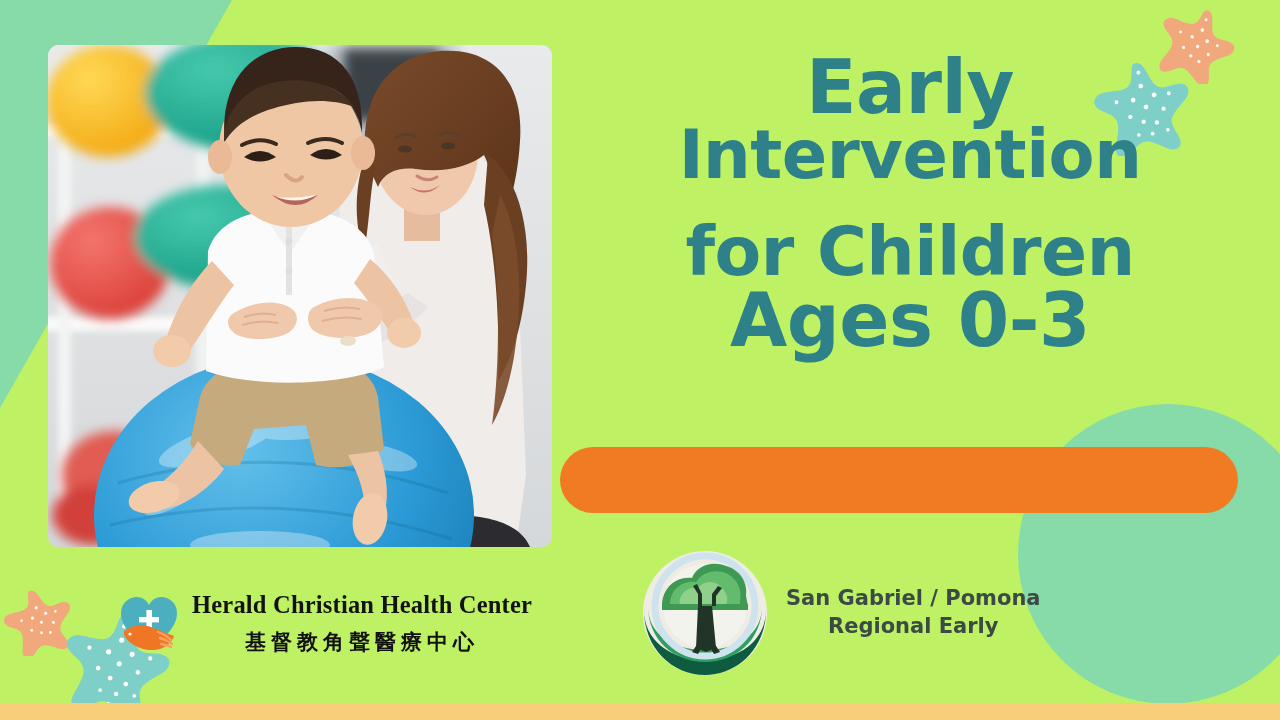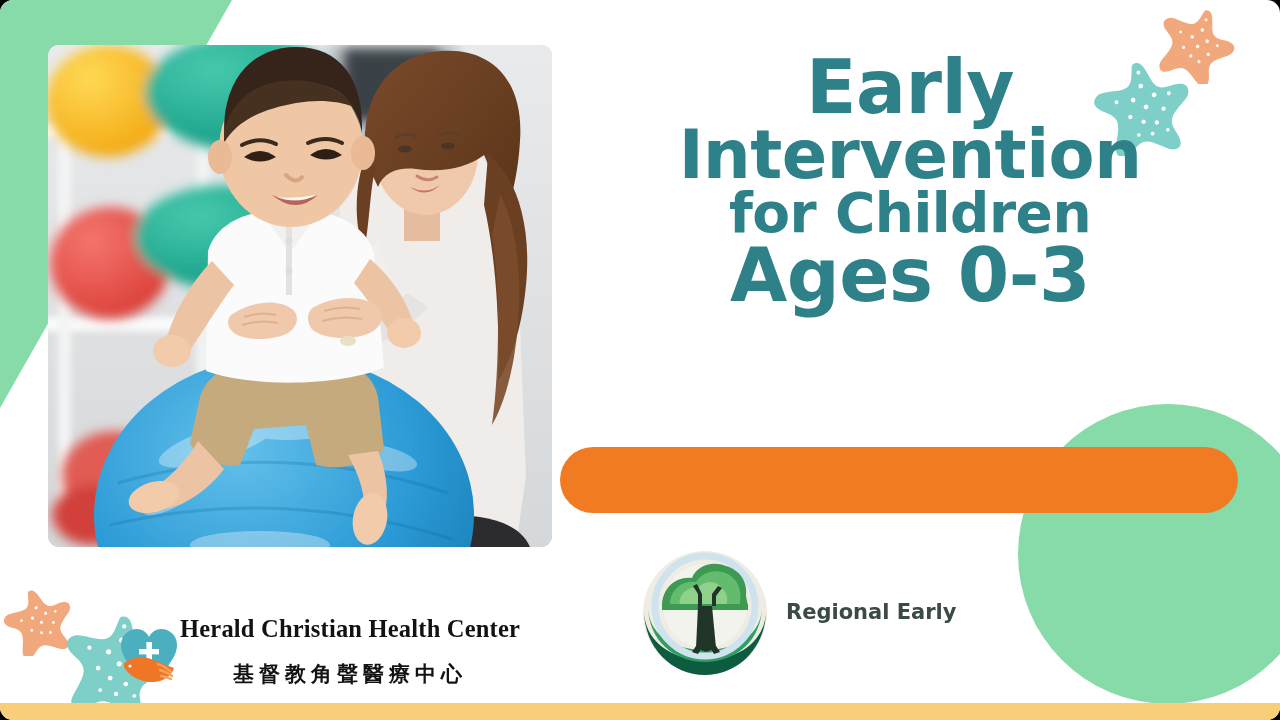--- a/index.html
+++ b/index.html
@@ -4,21 +4,21 @@
 <title>Early Intervention for Children Ages 0-3</title>
 <style>
   html,body{margin:0;padding:0;}
   body{
     width:1280px;height:720px;overflow:hidden;
     font-family:"Liberation Sans", sans-serif;
     background:#000;
   }
   .slide{
     position:relative;width:1280px;height:720px;
-    background:#ffffff;overflow:hidden;border-radius:13px;
+    background:#bef264;overflow:hidden;
   }
 
   
   .corner-green{
     position:absolute;left:0;top:0;width:232px;height:408px;
     background:#86DBA8;
     clip-path:polygon(0 0, 232px 0, 0 408px);
     z-index:1;
   }
   .circle-green{
@@ -49,46 +49,46 @@
     font-family:"DejaVu Sans", sans-serif;
     font-weight:700;
     color:#2E8189;
     font-size:72px;
     line-height:0.96;
     letter-spacing:-0.5px;
     white-space:nowrap;
   }
   .title-line.l1{font-size:74px;}
   .title-line.l2{font-size:67px;}
-  .title-line.l3{font-size:55px;}
+  .title-line.l3{font-size:68px;margin-top:32px;}
   .title-line.l4{font-size:74px;}
 
   
   .orange-bar{
     position:absolute;left:560px;top:447px;width:678px;height:66px;
     background:#F07B22;border-radius:33px;z-index:3;
   }
 
   
   .logo-hchc{
-    position:absolute;left:118px;top:616px;z-index:3;
-    display:flex;align-items:flex-end;
+    position:absolute;left:118px;top:592px;z-index:3;
+    display:flex;align-items:center;gap:12px;
   }
   .logo-hchc .mark{width:62px;height:62px;flex:0 0 62px;}
   .logo-hchc .txt{display:flex;flex-direction:column;align-items:center;}
   .logo-hchc .en{
     font-family:"Liberation Serif", serif;
     font-size:24.5px;font-weight:700;color:#121212;
     letter-spacing:0.2px;line-height:1.1;white-space:nowrap;
   }
   .logo-hchc .zh{
     font-family:"DejaVu Sans", sans-serif;
     font-size:21px;font-weight:700;color:#121212;
     letter-spacing:5px;line-height:1.25;white-space:nowrap;
-    margin-top:18px;
+    margin-top:10px;
   }
 
   .logo-sgprc{
     position:absolute;left:640px;top:548px;z-index:3;
     display:flex;align-items:center;gap:16px;
   }
   .logo-sgprc .mark{width:130px;height:130px;flex:0 0 130px;}
   .logo-sgprc .txt{
     font-family:"DejaVu Sans", sans-serif;
     color:#3C4A46;font-weight:700;font-size:21px;
@@ -328,20 +328,21 @@
         <path d="M22 56 L108 56 L108 62 L22 62 Z" fill="#3E9A52"></path>
 
         <path d="M58 58 L58 46 L53 38 L57 36 L62 46 L62 58 Z" fill="#203428"></path>
         <path d="M72 58 L72 46 L78 38 L82 40 L76 48 L76 58 Z" fill="#203428"></path>
         <path d="M58 58 L72 58 L76 100 L66 104 L56 100 Z" fill="#203428"></path>
         <path d="M60 92 L52 104 L58 106 L64 96 Z" fill="#203428"></path>
         <path d="M72 92 L80 104 L74 106 L68 96 Z" fill="#203428"></path>
       </svg>
     </span>
     <span class="txt">
+      <div>San Gabriel / Pomona</div>
       <div>Regional Early</div>
     </span>
   </div>
 
   <span class="star star-tr-orange">
     <svg viewBox="0 0 100 100" width="100%" height="100%">
       <g transform="rotate(16 50 50)">
         <path d="M50 4 C56 4 58 10 61 22 C64 33 68 36 80 35 C92 34 97 38 96 44
                  C95 51 89 53 80 60 C71 67 70 72 74 83 C78 94 75 99 69 99
                  C63 99 59 94 50 88 C41 82 36 83 27 90 C18 97 12 96 10 90

